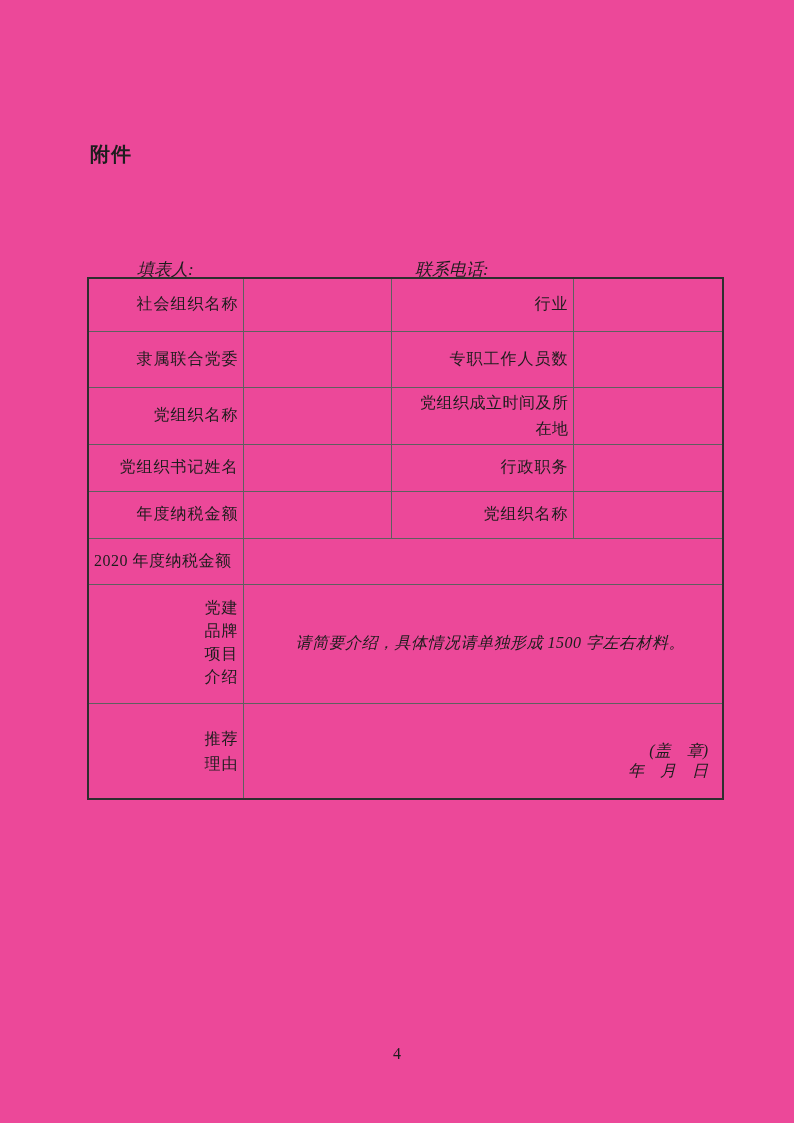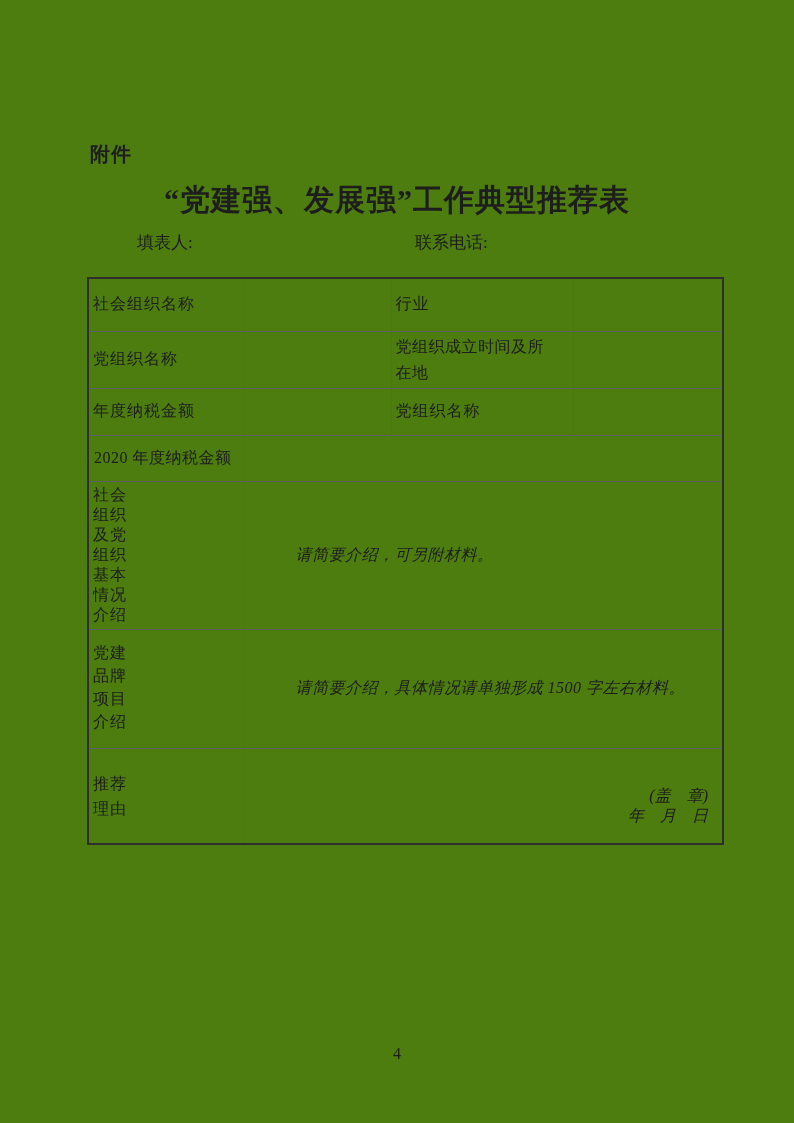--- a/index.html
+++ b/index.html
@@ -1,52 +1,52 @@
 <!DOCTYPE html>
 <html><head>
 <meta charset="utf-8">
 <style>
   * { margin:0; padding:0; box-sizing:border-box; }
   html,body { background:#e8e8e8; }
   .page {
     position:relative;
     width:794px; height:1123px;
     margin:0 auto;
-    background:#4d7c0f;
+    background:#ec4899;
     font-family:"Liberation Serif","DejaVu Serif",serif;
     color:#1d1d1d;
     overflow:hidden;
   }
   .attachment {
     position:absolute; left:90px; top:141px;
     font-family:"Liberation Sans","DejaVu Sans",sans-serif;
     font-weight:700; font-size:20px; letter-spacing:1px;
   }
   .doc-title {
     position:absolute; left:0; right:0; top:180px;
     text-align:center;
     font-size:30px; font-weight:700; letter-spacing:1px;
   }
   .meta-line {
-    position:absolute; left:0; right:0; top:231px; height:22px;
-    font-size:17px; padding-left:24px;
+    position:absolute; left:0; right:0; top:258px; height:22px;
+    font-size:17px; font-style:italic;padding-left:24px;
   }
   .meta-filler { position:absolute; left:137px; }
   .meta-phone  { position:absolute; left:415px; }
 
   .form-table {
     position:absolute; left:87px; top:277px;
     width:635px;
     border-collapse:collapse; table-layout:fixed;
     border:2px solid #2e2e2e;
   }
   .form-table td {
     border:1px solid #5f5f5f;
     font-size:16px;
-    text-align:left; vertical-align:middle;
+    text-align:right; vertical-align:middle;
     padding:2px 4px;
     overflow:hidden;
   }
   tr.r1 td{height:53px;} tr.r2 td{height:56px;} tr.r3 td{height:48px;}
   tr.r4 td{height:47px;} tr.r5 td{height:47px;} tr.r6 td{height:46px;}
   tr.r7 td{height:148px;} tr.r8 td{height:119px;} tr.r9 td{height:96px;}
 
   td.lbl { letter-spacing:1px; }
   td.lbl-wrap { white-space:pre-line; line-height:26px; letter-spacing:0.5px; }
   td.lbl-stack { white-space:pre-line; line-height:20px; letter-spacing:1px; }
@@ -74,67 +74,68 @@
     text-align:center; font-size:16px;
   }
 </style>
 </head>
 <body>
 
 <div class="page">
 
   <div class="attachment">附件</div>
 
-  <div class="doc-title">“党建强、发展强”工作典型推荐表</div>
 
   <div class="meta-line">
     <span class="meta-filler">填表人:</span>
     <span class="meta-phone">联系电话:</span>
   </div>
 
   <table class="form-table">
     <colgroup>
       <col style="width:155px">
         <col style="width:148px">
         <col style="width:182px">
         <col style="width:150px">
     </colgroup>
     <tbody>
       <tr class="r1">
         <td class="lbl">社会组织名称</td>
         <td class="val"></td>
         <td class="lbl">行业</td>
         <td class="val"></td>
       </tr>
+      <tr class="r2">
+        <td class="lbl">隶属联合党委</td>
+        <td class="val"></td>
+        <td class="lbl">专职工作人员数</td>
+        <td class="val"></td>
+      </tr>
       <tr class="r3">
         <td class="lbl">党组织名称</td>
         <td class="val"></td>
         <td class="lbl-wrap">党组织成立时间及所
 在地</td>
+        <td class="val"></td>
+      </tr>
+      <tr class="r4">
+        <td class="lbl">党组织书记姓名</td>
+        <td class="val"></td>
+        <td class="lbl">行政职务</td>
         <td class="val"></td>
       </tr>
       <tr class="r5">
         <td class="lbl">年度纳税金额</td>
         <td class="val"></td>
         <td class="lbl">党组织名称</td>
         <td class="val"></td>
       </tr>
       <tr class="r6">
         <td class="tax-lbl">2020 年度纳税金额</td>
         <td class="val" colspan="3"></td>
-      </tr>
-      <tr class="r7">
-        <td class="lbl-stack">社会
-组织
-及党
-组织
-基本
-情况
-介绍</td>
-        <td class="hint-cell" colspan="3">请简要介绍，可另附材料。</td>
       </tr>
       <tr class="r8">
         <td class="lbl-stack">党建
 品牌
 项目
 介绍</td>
         <td class="hint-cell" colspan="3">请简要介绍，具体情况请单独形成 1500 字左右材料。</td>
       </tr>
       <tr class="r9">
         <td class="lbl-stack">推荐

